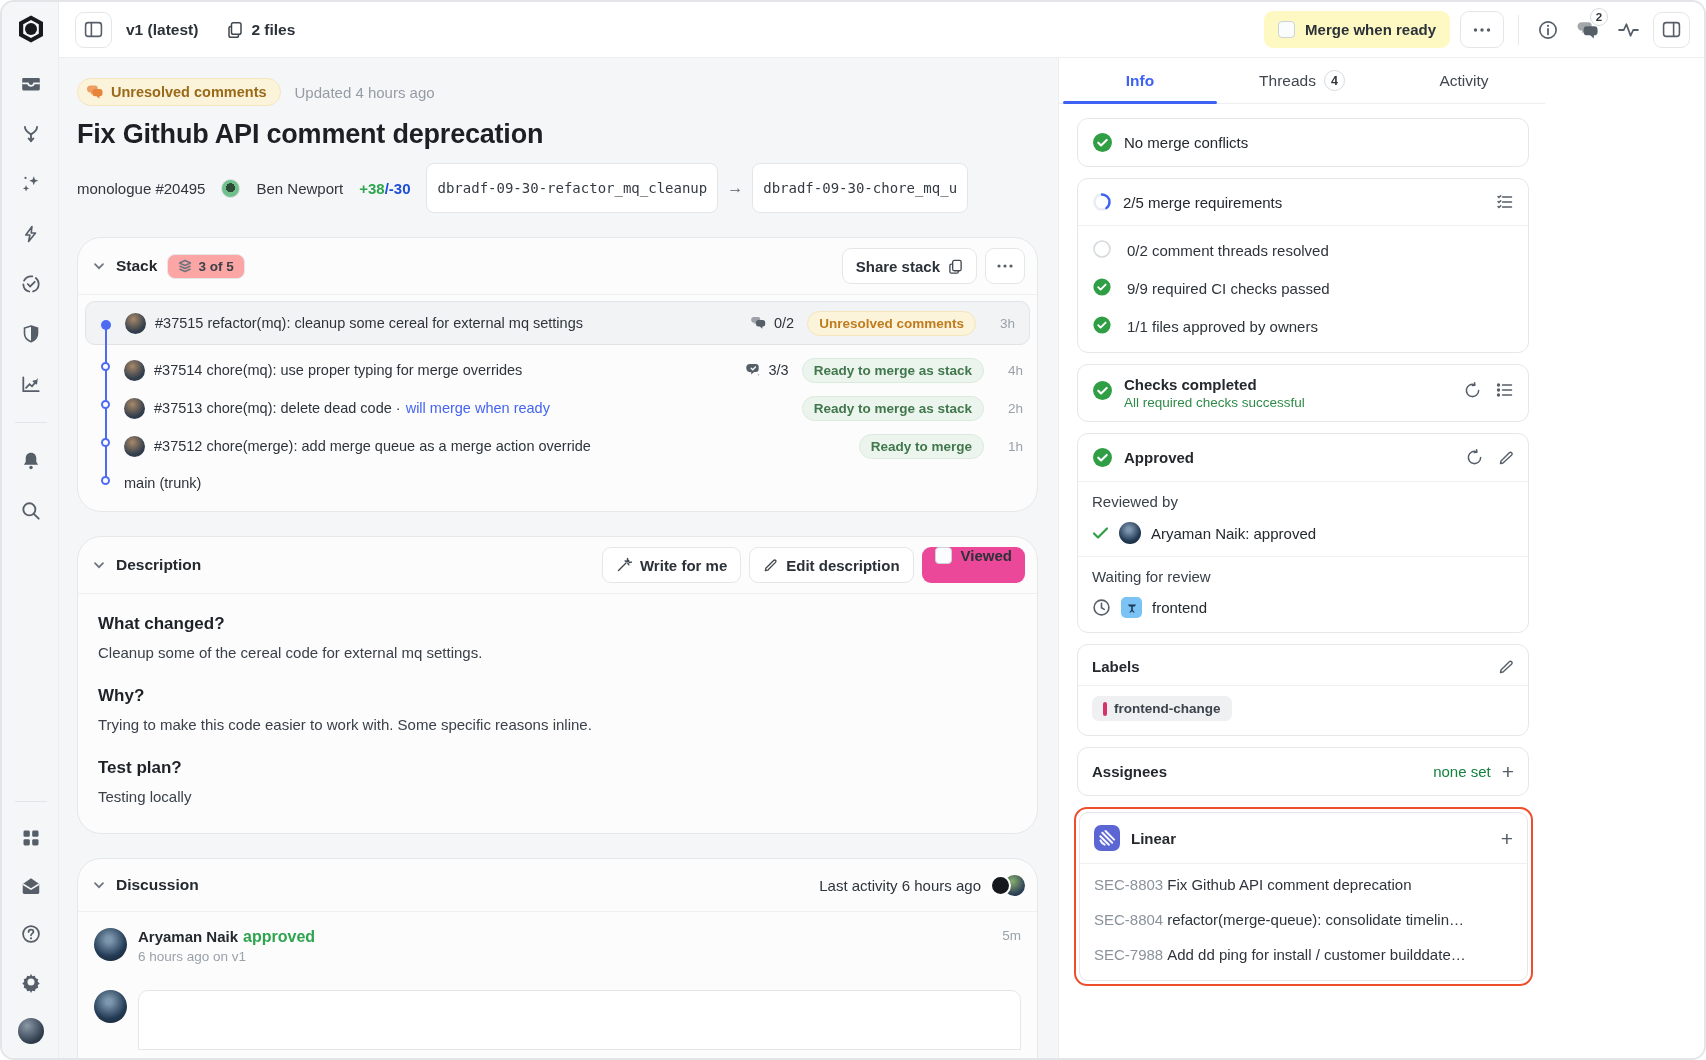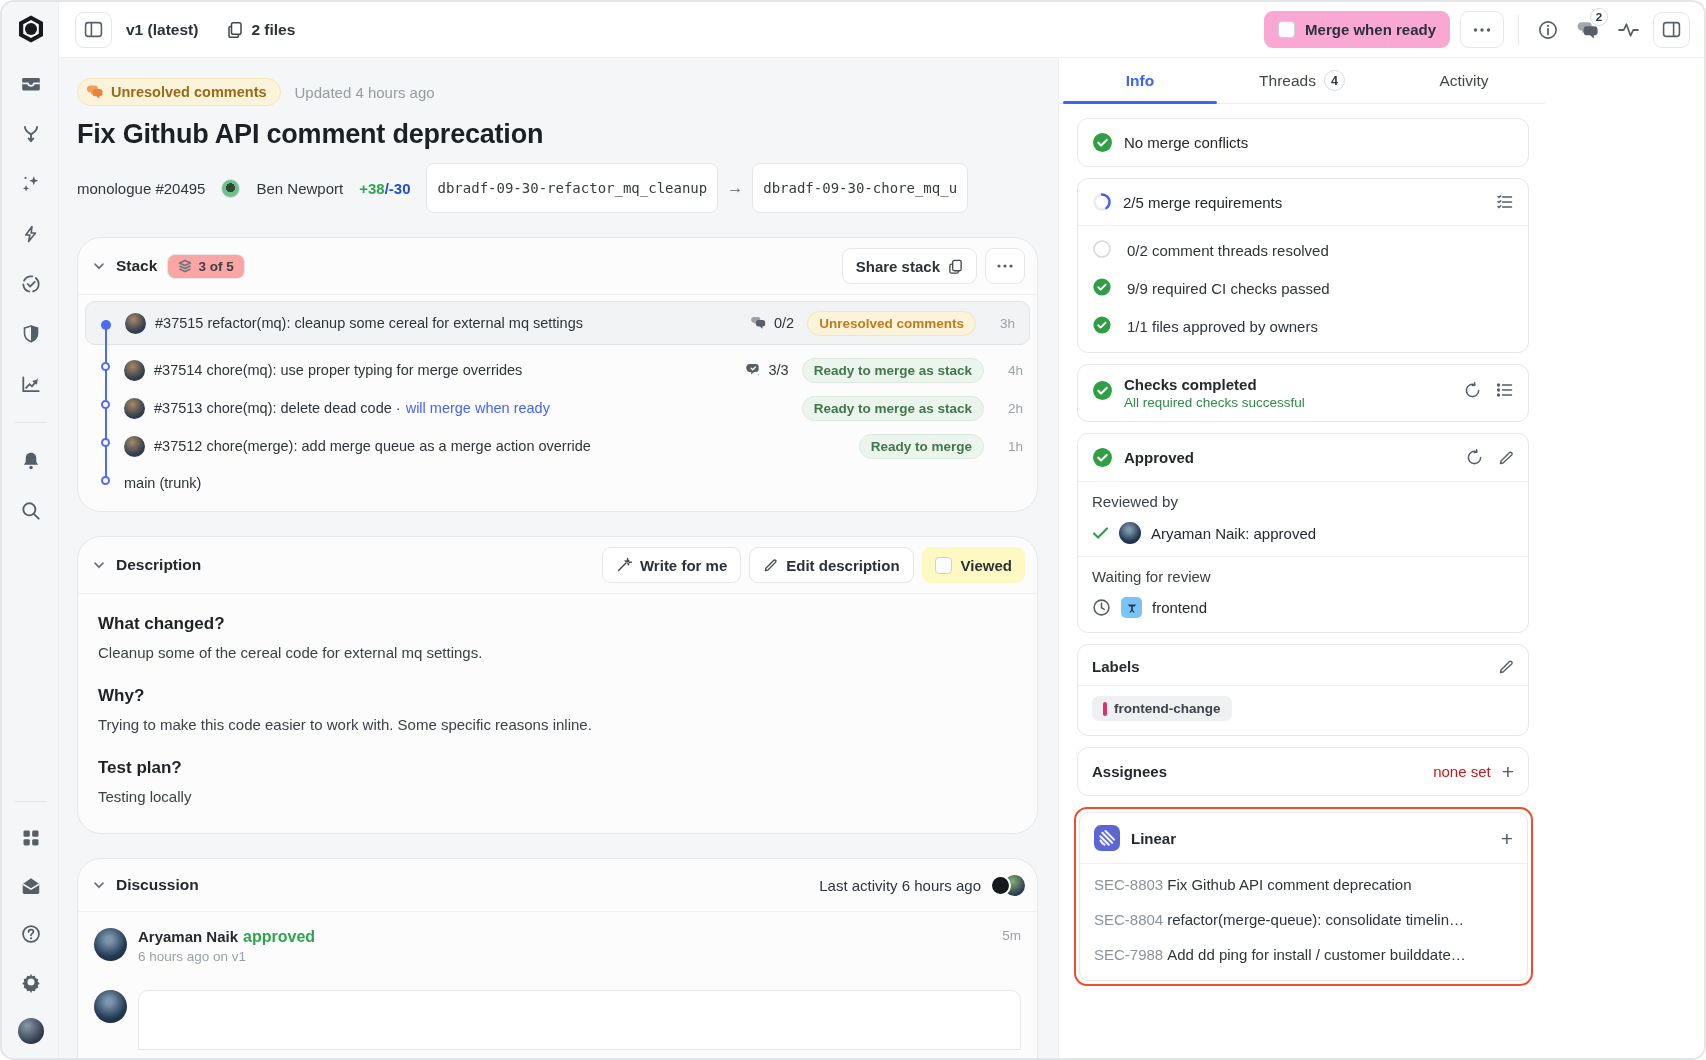--- a/index.html
+++ b/index.html
@@ -14,21 +14,21 @@
   .rail-btn { width:24px; height:24px; display:flex; align-items:center; justify-content:center; color:#565e68; cursor:pointer; }
   .rail-div { width:32px; height:1px; background:#e2e4e7; }
   .rail-avatar { width:26px; height:26px; border-radius:50%; background:radial-gradient(circle at 35% 30%, #8b99a8, #2c3a4a 70%); }
 
   
   .topbar { position:absolute; left:57px; top:0; right:0; height:56px; background:#fff; border-bottom:1px solid #eceeef; display:flex; align-items:center; padding:0 14px 0 16px; gap:14px; z-index:4; }
   .tb-btn { display:flex; align-items:center; justify-content:center; width:37px; height:36px; border:1px solid #e4e6e9; border-radius:9px; background:#fff; color:#565e68; cursor:pointer; }
   .tb-text { font-size:15.5px; font-weight:600; color:#2b3138; }
   .tb-files { display:flex; align-items:center; gap:7px; font-size:15.5px; font-weight:600; color:#2b3138; margin-left:14px; cursor:pointer; }
   .tb-right { margin-left:auto; display:flex; align-items:center; gap:10px; }
-  .tb-merge { display:flex; align-items:center; gap:10px; height:37px; padding:0 14px; background:#f9a8d4; border-radius:9px; font-size:15px; font-weight:600; color:#2b3138; cursor:pointer; }
+  .tb-merge { display:flex; align-items:center; gap:10px; height:37px; padding:0 14px; background:#fef9c3; border-radius:9px; font-size:15px; font-weight:600; color:#2b3138; cursor:pointer; }
   .tb-checkbox { width:17px; height:17px; border:1.5px solid #ccd2d8; border-radius:4px; background:#fbfcfd; }
   .tb-more { width:44px; height:37px; border:1px solid #e4e6e9; border-radius:9px; background:#fff; display:flex; align-items:center; justify-content:center; color:#565e68; letter-spacing:1px; font-weight:700; cursor:pointer; }
   .tb-vdiv { width:1px; height:30px; background:#e7e9eb; margin:0 4px; }
   .tb-icon { width:30px; height:30px; display:flex; align-items:center; justify-content:center; color:#565e68; position:relative; cursor:pointer; }
   .tb-badge { position:absolute; top:-7px; right:-5px; min-width:18px; height:18px; border-radius:50%; background:#fff; border:1px solid #d6dade; font-size:11.5px; font-weight:700; color:#30363c; display:flex; align-items:center; justify-content:center; }
 
   
   .main { position:absolute; left:57px; top:56px; width:999px; bottom:0; background:#f5f6f7; overflow:hidden; padding:20px 20px 0 18px; }
   .hdr-row1 { display:flex; align-items:center; gap:14px; }
   .pill-warn-lg { display:flex; align-items:center; gap:7px; background:#fcf4da; border:1px solid #f3e5bd; border-radius:14px; padding:5px 13px 5px 9px; font-size:14.5px; font-weight:600; color:#9a6a18; }
@@ -64,21 +64,21 @@
   .badge { font-size:13.5px; font-weight:600; border-radius:13px; padding:4px 11px; white-space:nowrap; }
   .badge.warn { background:#fcf4da; border:1px solid #f3e5bd; color:#bf7b1e; }
   .badge.ok { background:#ecf5ed; border:1px solid #dcead e; color:#41774c; }
   .badge.ok { background:#ecf5ed; border:1px solid #dceade; color:#41774c; }
   .rtime { width:26px; text-align:right; color:#9aa1a9; font-size:13.5px; }
   .trunk-label { font-size:14.5px; color:#2e343b; }
 
   
   .desc-card { margin-top:24px; }
   .desc-hd-right { margin-left:auto; display:flex; gap:8px; }
-  .btn-ghost-gray { display:flex; align-items:center; gap:9px; height:36px; padding:0 13px; background:#fef9c3; border-radius:9px; font-size:15px; font-weight:600; color:#2b3138; cursor:pointer; }
+  .btn-ghost-gray { display:flex; gap:9px; height:36px; padding:0 13px; background:#ec4899; border-radius:9px; font-size:15px; font-weight:600; color:#2b3138; cursor:pointer; }
   .divider-h { height:1px; background:#eef0f1; }
   .desc-body { padding:18px 18px 26px 20px; }
   .desc-h { font-size:17px; font-weight:700; color:#1e2227; margin-top:22px; }
   .desc-h:first-child { margin-top:2px; }
   .desc-p { font-size:15px; color:#3a4149; margin-top:8px; line-height:1.45; }
 
   
   .disc-card { margin-top:24px; height:400px; overflow:hidden; }
   .disc-right { margin-left:auto; display:flex; align-items:center; gap:9px; font-size:15px; color:#2e343b; }
   .disc-avs { display:flex; }
@@ -110,21 +110,21 @@
   .icon-act { color:#565e68; display:flex; align-items:center; cursor:pointer; }
   .checks-title { font-size:15px; font-weight:700; color:#24292e; }
   .checks-sub { font-size:13.5px; color:#2f8a47; margin-top:2px; }
   .sec-label { font-size:15px; color:#3a4149; padding:11px 14px 2px; }
   .reviewer { display:flex; align-items:center; gap:10px; padding:10px 14px 12px; font-size:15px; color:#24292e; }
   .rev-av { width:22px; height:22px; border-radius:50%; background:radial-gradient(circle at 45% 35%, #7d98ae 10%, #243b55 60%, #121a24); }
   .team-row { display:flex; align-items:center; gap:10px; padding:10px 14px 14px; font-size:15px; color:#24292e; }
   .team-chip { width:21px; height:21px; border-radius:5px; background:#7cc3f5; display:flex; align-items:center; justify-content:center; color:#17324a; }
   .label-chip { display:inline-flex; align-items:center; gap:7px; background:#eef0f2; border-radius:7px; padding:5px 11px; font-size:13.5px; font-weight:600; color:#3c434b; margin:10px 14px 14px; }
   .label-bar { width:4px; height:14px; border-radius:2px; background:#d6336c; }
-  .muted { color:#b91c1c; font-size:15px; }
+  .muted { color:#15803d; font-size:15px; }
   .plus { font-size:21px; color:#565e68; line-height:1; cursor:pointer; font-weight:400; }
   .linear-wrap { border:2px solid #ef4e2d; border-radius:13px; padding:3px; margin:0 -4px 6px -3px; }
   .linear-logo { width:26px; height:26px; border-radius:7px; background:#5b66d4; flex:none; }
   .lin-item { padding:9px 14px; font-size:15px; white-space:nowrap; overflow:hidden; }
   .lin-key { color:#8a929b; margin-right:4px; }
   .lin-title { color:#2e343b; }
   .lin-list { padding:3px 0 8px; }
   svg { display:block; }
 </style>
 </head>

